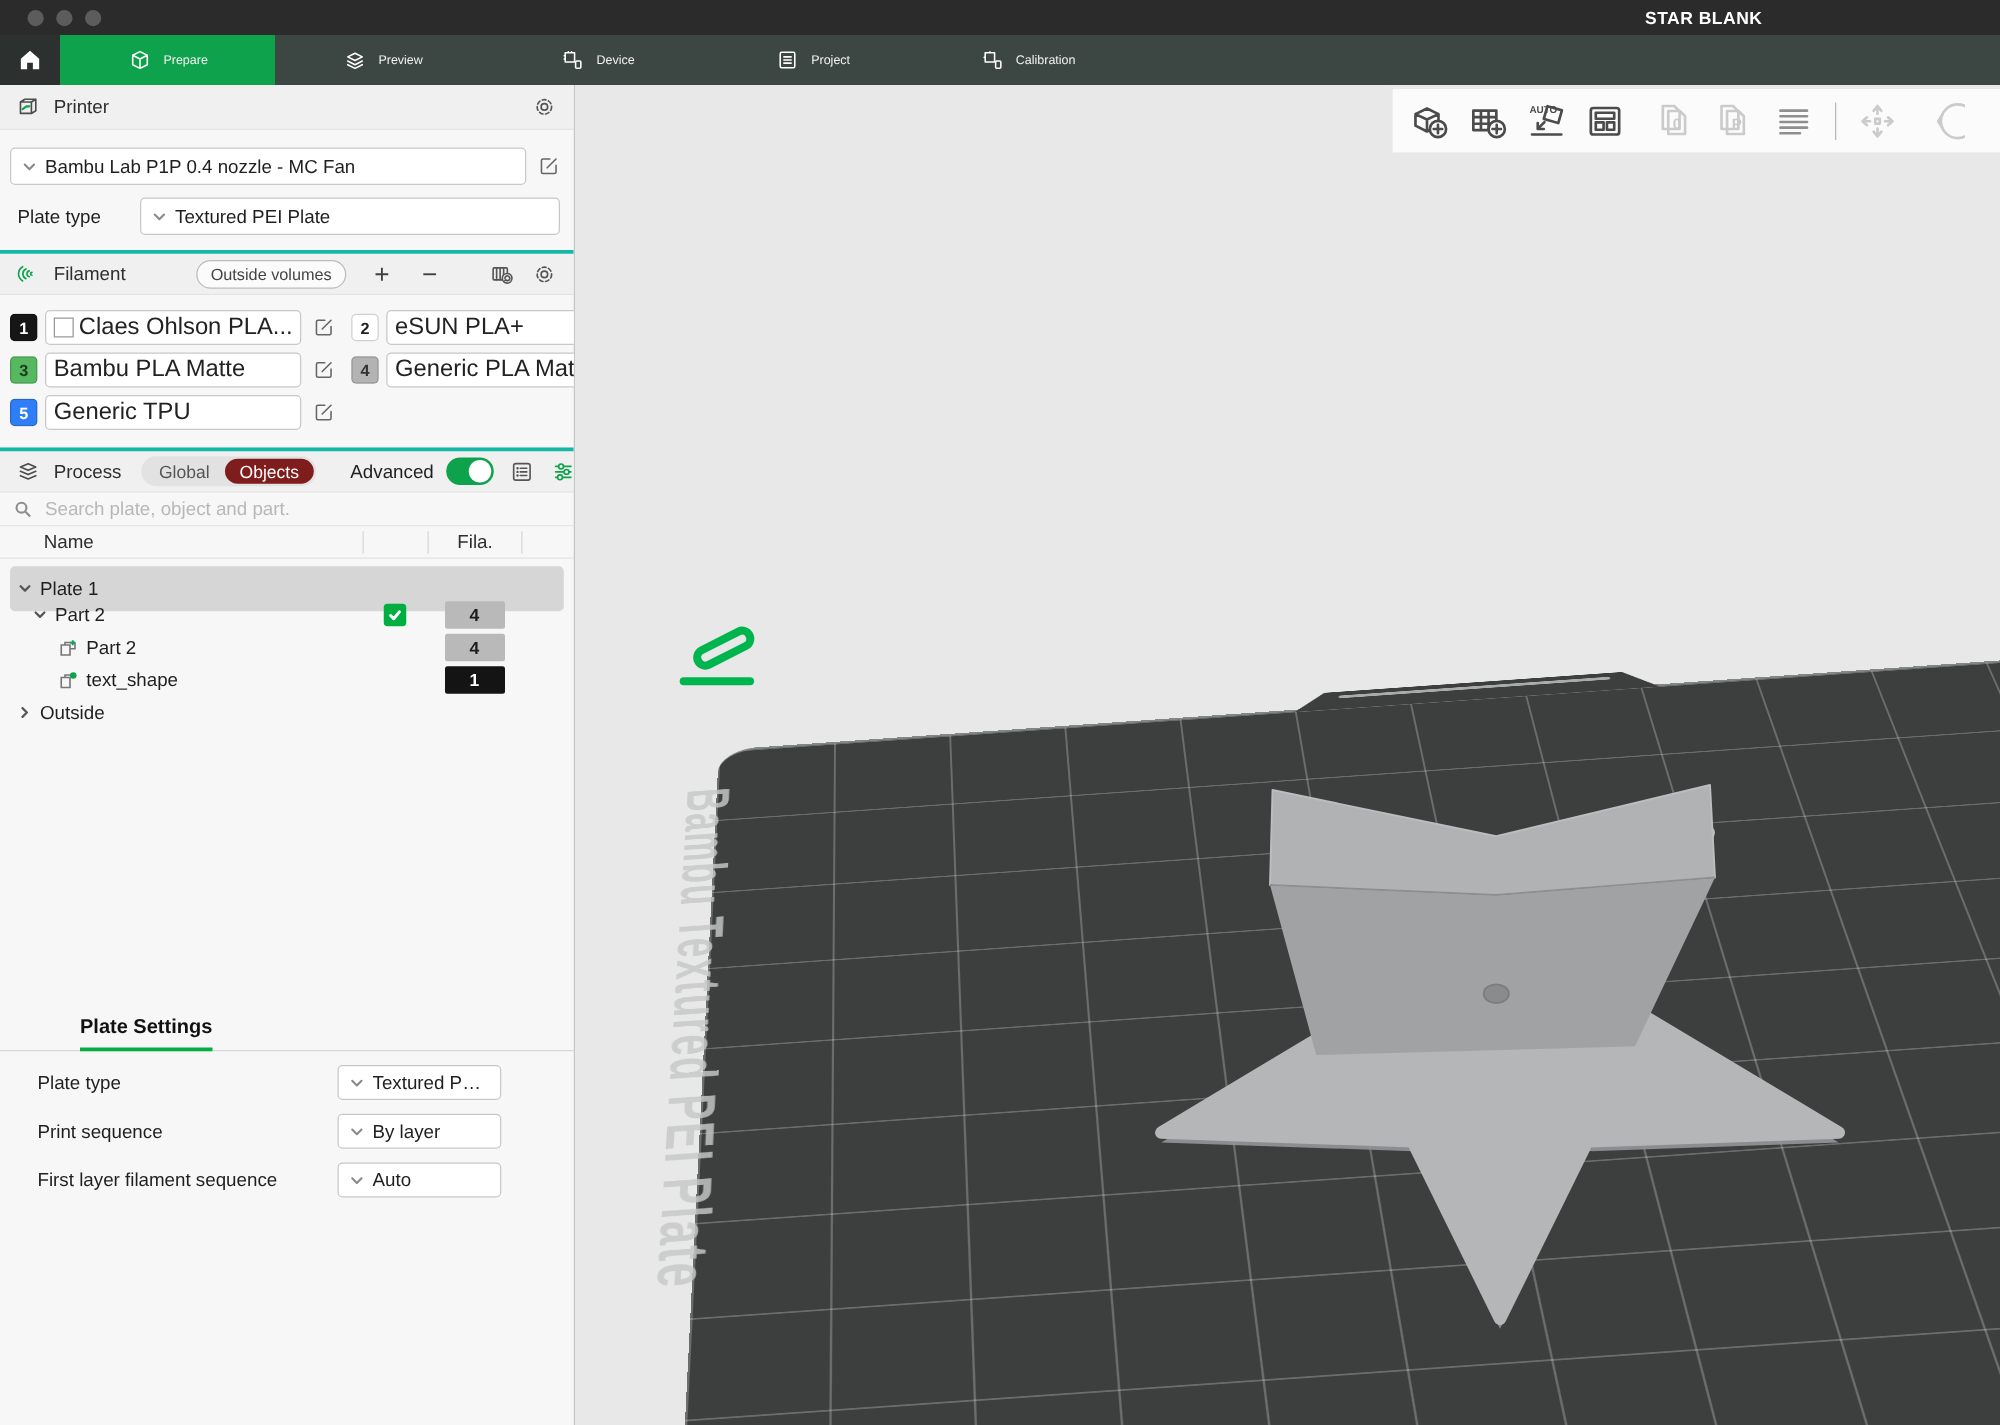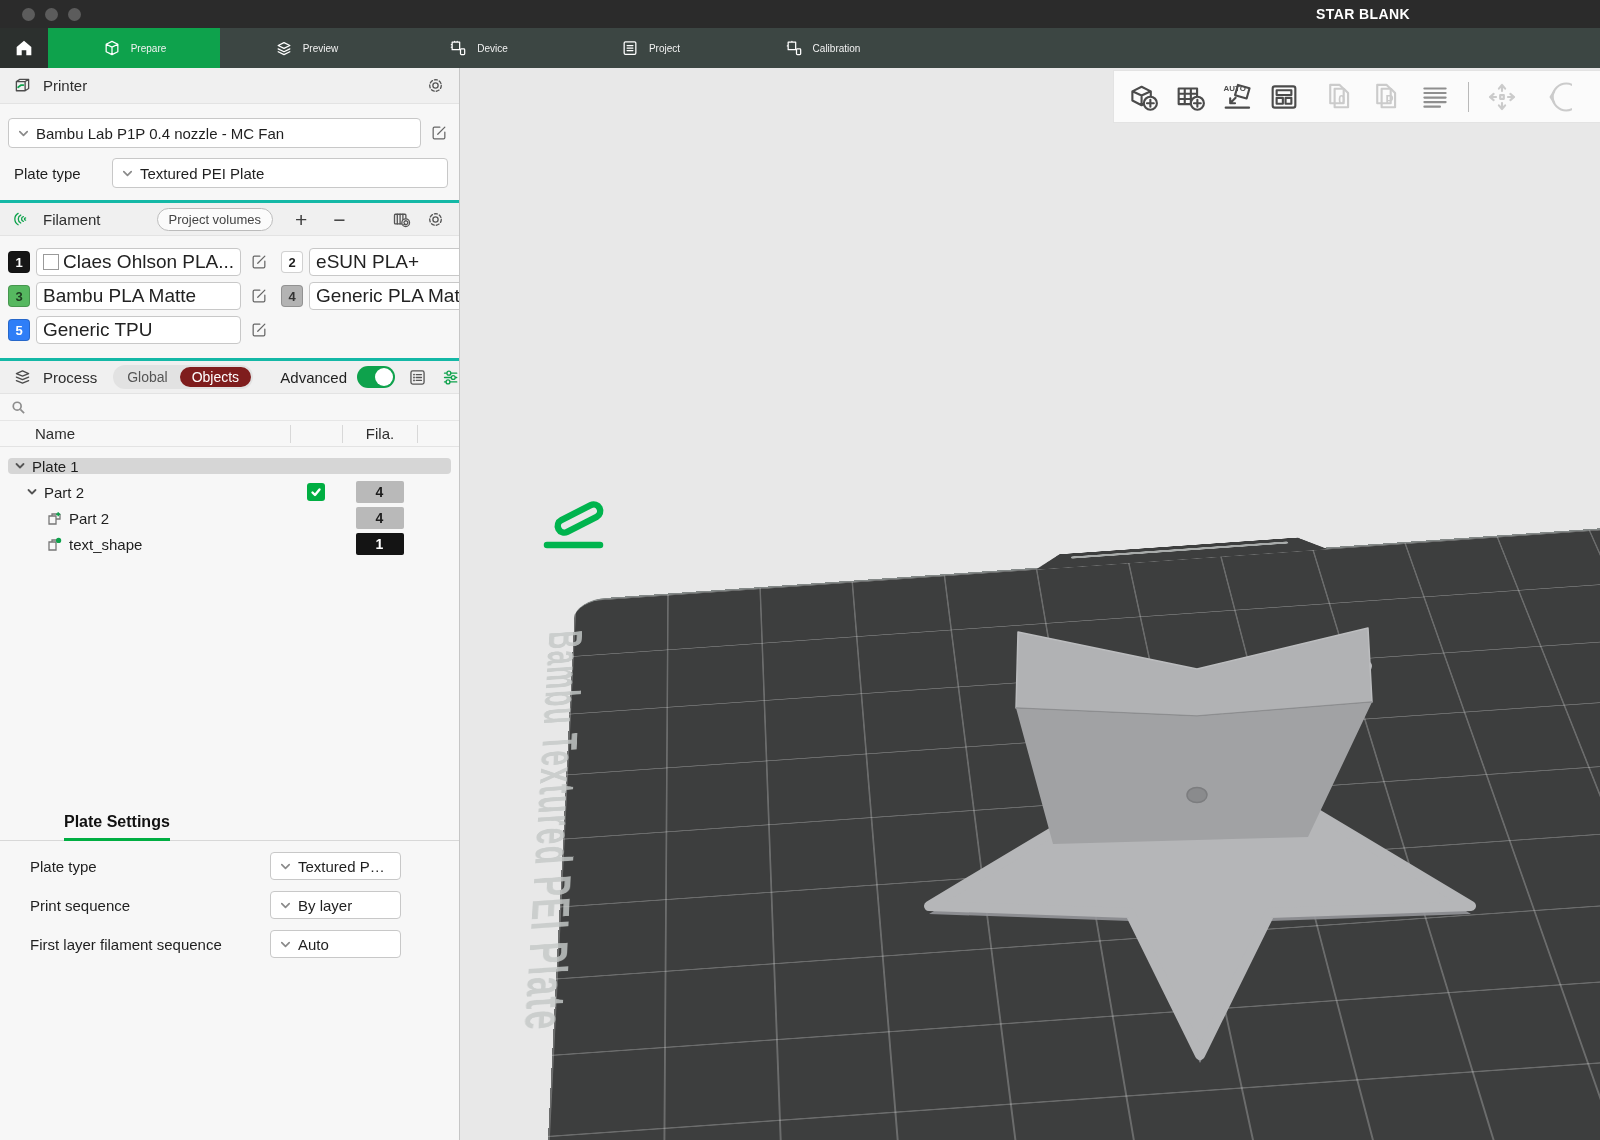--- a/index.html
+++ b/index.html
@@ -61,21 +61,21 @@
   .search-row svg { width:15px; height:15px; fill:none; stroke:#8d8d8d; stroke-width:1.8; flex:none; }
   .search-row input { border:none; outline:none; background:transparent; font-size:15px; color:#333; flex:1; font-family:inherit; }
   .search-row input::placeholder { color:#b8b8b8; }
   .obj-header { display:grid; grid-template-columns:290px 52px 75px 1fr; height:26px; align-items:center; font-size:15px; color:#2e2e2e; border-bottom:1px solid #e3e3e3; }
   .obj-header .c1 { padding-left:35px; }
   .obj-header .c2, .obj-header .c3, .obj-header .c4 { border-left:1px solid #d8d8d8; height:18px; display:flex; align-items:center; justify-content:center; }
   .tree { padding-top:6px; }
   .tree-row { display:grid; grid-template-columns:290px 52px 75px 1fr; height:26px; align-items:center; font-size:15px; color:#1f1f1f; }
   .tree-row .name { display:flex; align-items:center; gap:6px; }
   .tree-row.selected .rowbg { background:#d6d6d6; border-radius:4px; }
-  .rowbg { display:flex; align-items:center; gap:6px; height:16px; margin:0 8px; padding-left:6px; grid-column:1 / 5; }
+  .rowbg { display:flex; align-items:center; gap:6px; height:36px; margin:0 8px; padding-left:6px; grid-column:1 / 5; }
   .tchev { width:12px; height:12px; flex:none; fill:none; stroke:#555; stroke-width:1.8; stroke-linecap:round; stroke-linejoin:round; }
   .picon { width:17px; height:17px; flex:none; }
   .checkbox { width:18px; height:18px; border-radius:3px; background:#00ae42; display:flex; align-items:center; justify-content:center; margin:0 auto; }
   .checkbox svg { width:12px; height:12px; fill:none; stroke:#fff; stroke-width:2.4; stroke-linecap:round; stroke-linejoin:round; }
   .fila-badge { width:48px; height:22px; border-radius:2px; display:flex; align-items:center; justify-content:center; font-size:14px; font-weight:bold; margin:0 auto; }
   .ind1 { padding-left:14px; } .ind2 { padding-left:26px; } .ind3 { padding-left:46px; }
   
   .plate-settings { position:absolute; left:0; right:0; top:745px; }
   .ps-titlebar { border-bottom:1px solid #d8d8d8; padding:0 0 0 20px; }
   .ps-title { display:inline-block; font-size:16px; font-weight:bold; color:#111; padding-bottom:7px; border-bottom:3px solid #00ae42; margin-bottom:-1px;margin-left:44px; }
@@ -206,21 +206,21 @@
         </div>
       </div>
     </div>
 
     <div class="sec-header">
       <svg class="sicon" viewBox="0 0 24 24" style="stroke:#0ea24c">
         <path d="M7 18 a7.5 7.5 0 0 1 0 -13 M10 16 a5 5 0 0 1 0 -9 M13 14.2 a2.8 2.8 0 0 1 0 -5.4 M15.5 12.8 a1.2 1.2 0 0 1 0 -2.6"></path>
       </svg>
       <span>Filament</span>
       <span style="width:36px"></span>
-      <button class="pill" style="border:1px solid #bcbcbc;">Project volumes</button>
+      <button class="pill" style="border:1px solid #bcbcbc;">Outside volumes</button>
       <span class="pm" style="margin-left:8px">+</span>
       <span class="pm" style="margin-left:8px">−</span>
       <span class="grow"></span>
       <div class="iconbtn">
         <svg viewBox="0 0 24 24">
           <rect x="4" y="6" width="13" height="11" rx="1"></rect>
           <path d="M7.2 6 v11 M10.4 6 v11 M13.6 6 v11"></path>
           <circle cx="16.8" cy="15.6" r="4.4" fill="#f0f0f0"></circle>
           <path d="M14.8 15.6 a2.2 2.2 0 1 1 .8 1.7 M14.6 17.8 l.9 -1 .9 .9"></path>
         </svg>
@@ -327,20 +327,21 @@
           <circle cx="14" cy="12" r="2.2" fill="#f0f0f0"></circle>
           <circle cx="8" cy="17" r="2.2" fill="#f0f0f0"></circle>
         </svg>
       </div>
     </div>
     <div class="search-row">
       <svg viewBox="0 0 16 16">
           <circle cx="6.6" cy="6.6" r="4.2"></circle>
           <path d="M10 10 L14 14"></path>
         </svg>
+      <input type="text" placeholder="Search plate, object and part." style="">
     </div>
     <div class="obj-header">
       <span class="c1">Name</span>
       <span class="c2"></span>
       <span class="c3">Fila.</span>
       <span class="c4"></span>
     </div>
 
     <div class="tree">
       <div class="tree-row selected">
@@ -382,20 +383,28 @@
         <div class="name ind3">
           <svg class="picon" viewBox="0 0 17 17">
             <path d="M3 6 H10 V14 H3 Z M6 6 V4 H12" fill="none" stroke="#777" stroke-width="1.3"></path>
             <circle cx="12.6" cy="4.4" r="2.6" fill="#0ea24c"></circle>
           </svg>
           <span>text_shape</span>
         </div>
         <span></span>
         <div class="fila-badge" style="background-color: rgb(20, 20, 20); color: rgb(255, 255, 255);">1</div>
         <span></span>
+      </div>
+      <div class="tree-row">
+        <div class="name ind1">
+          <svg class="tchev" viewBox="0 0 12 12">
+              <path d="M4 2.5 l3.5 3.5 -3.5 3.5"></path>
+            </svg>
+          <span>Outside</span>
+        </div>
       </div>
     </div>
 
     <div class="plate-settings">
       <div class="ps-titlebar">
         <span class="ps-title">Plate Settings</span>
       </div>
       <div class="ps-row">
         <span class="lbl">Plate type</span>
         <div class="combo">

